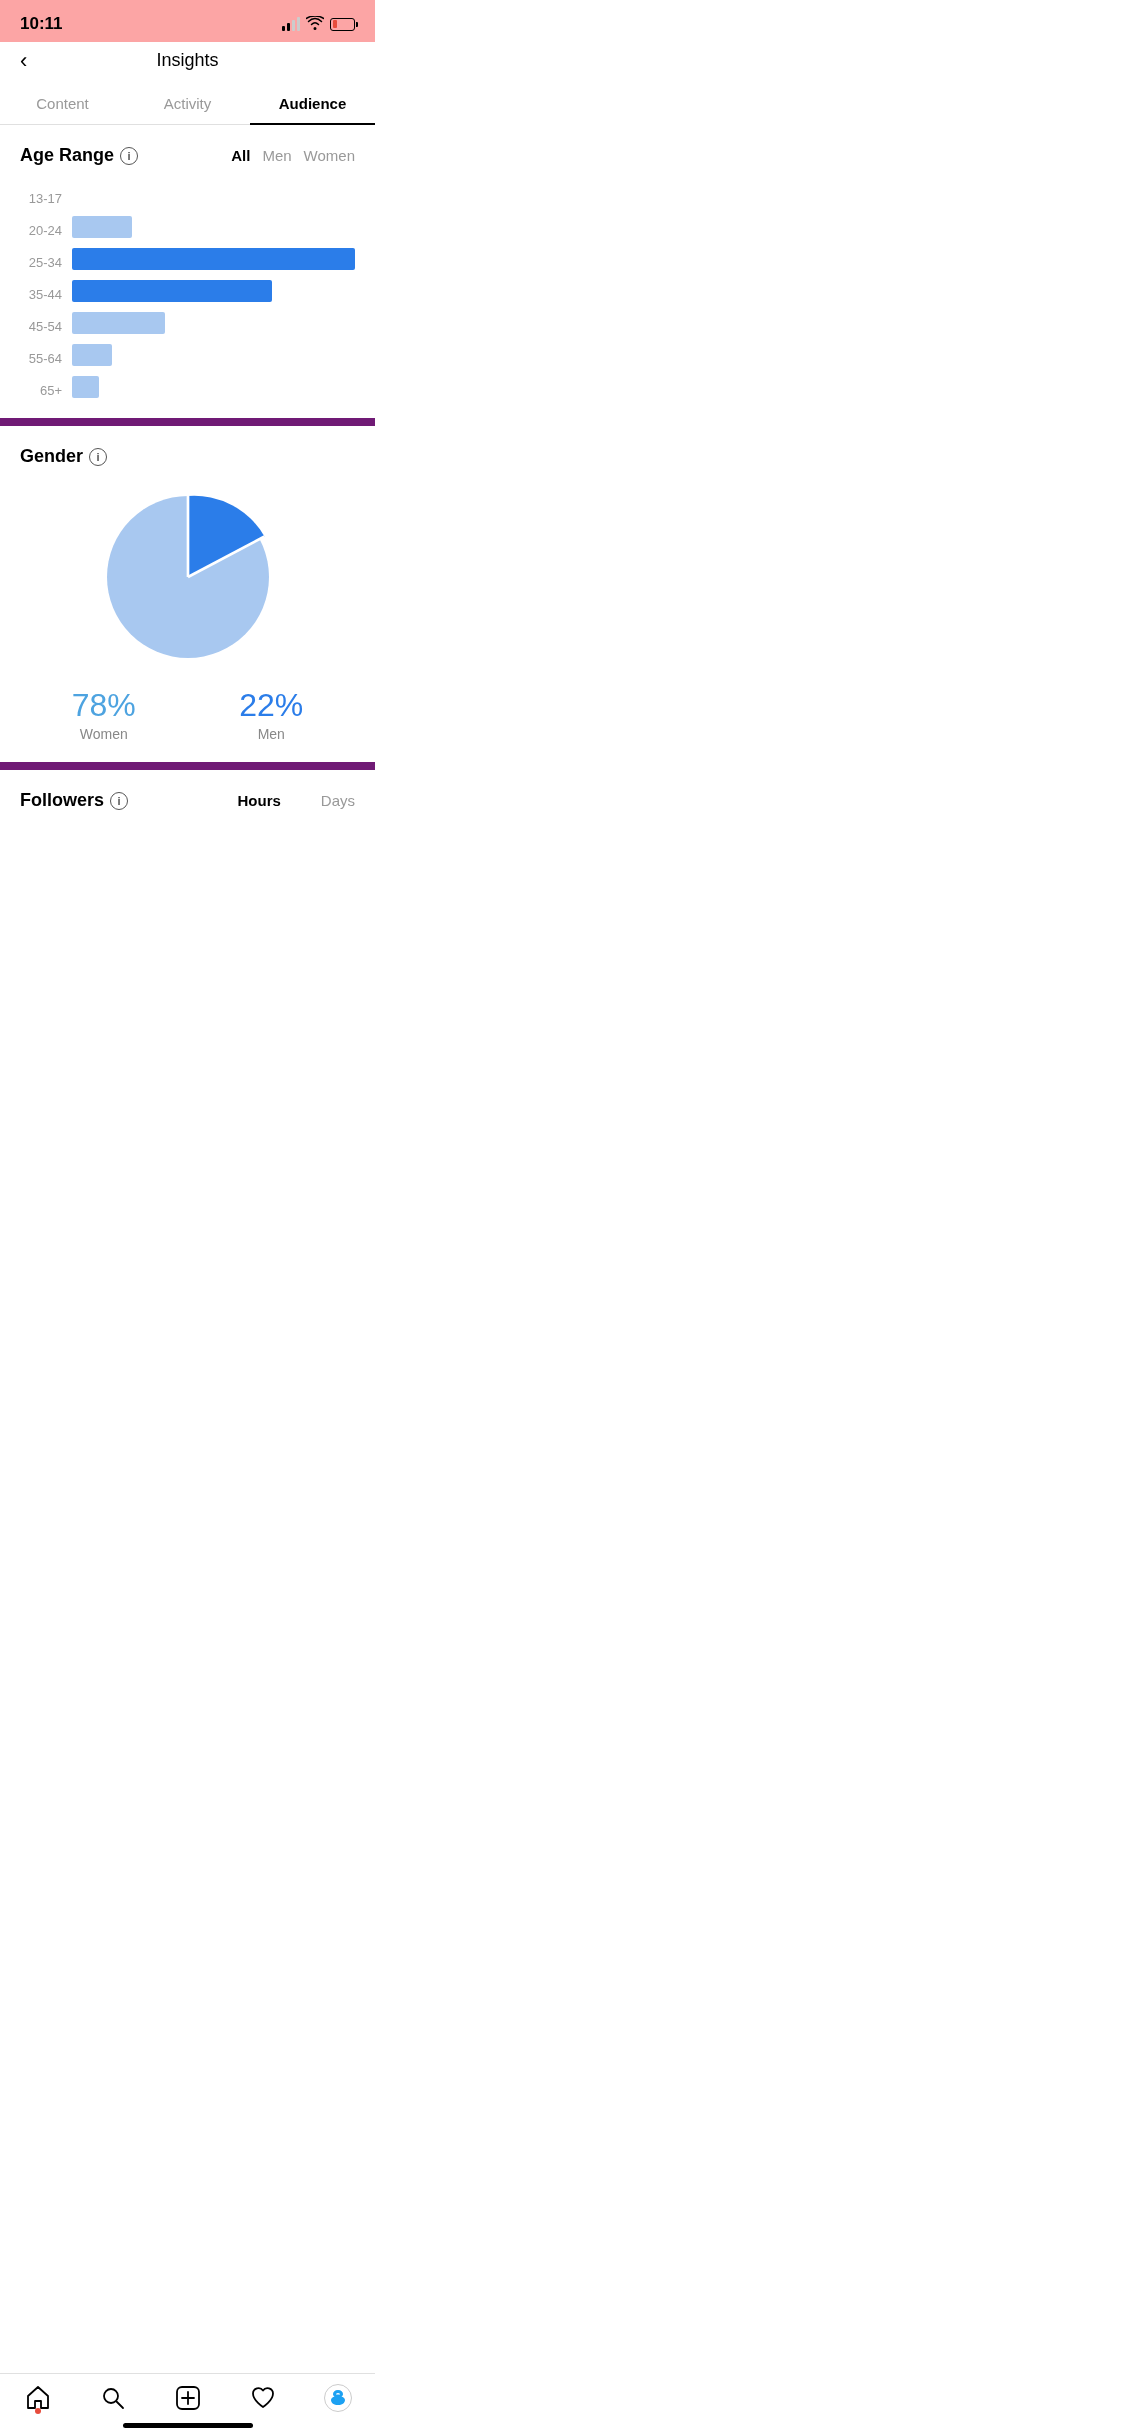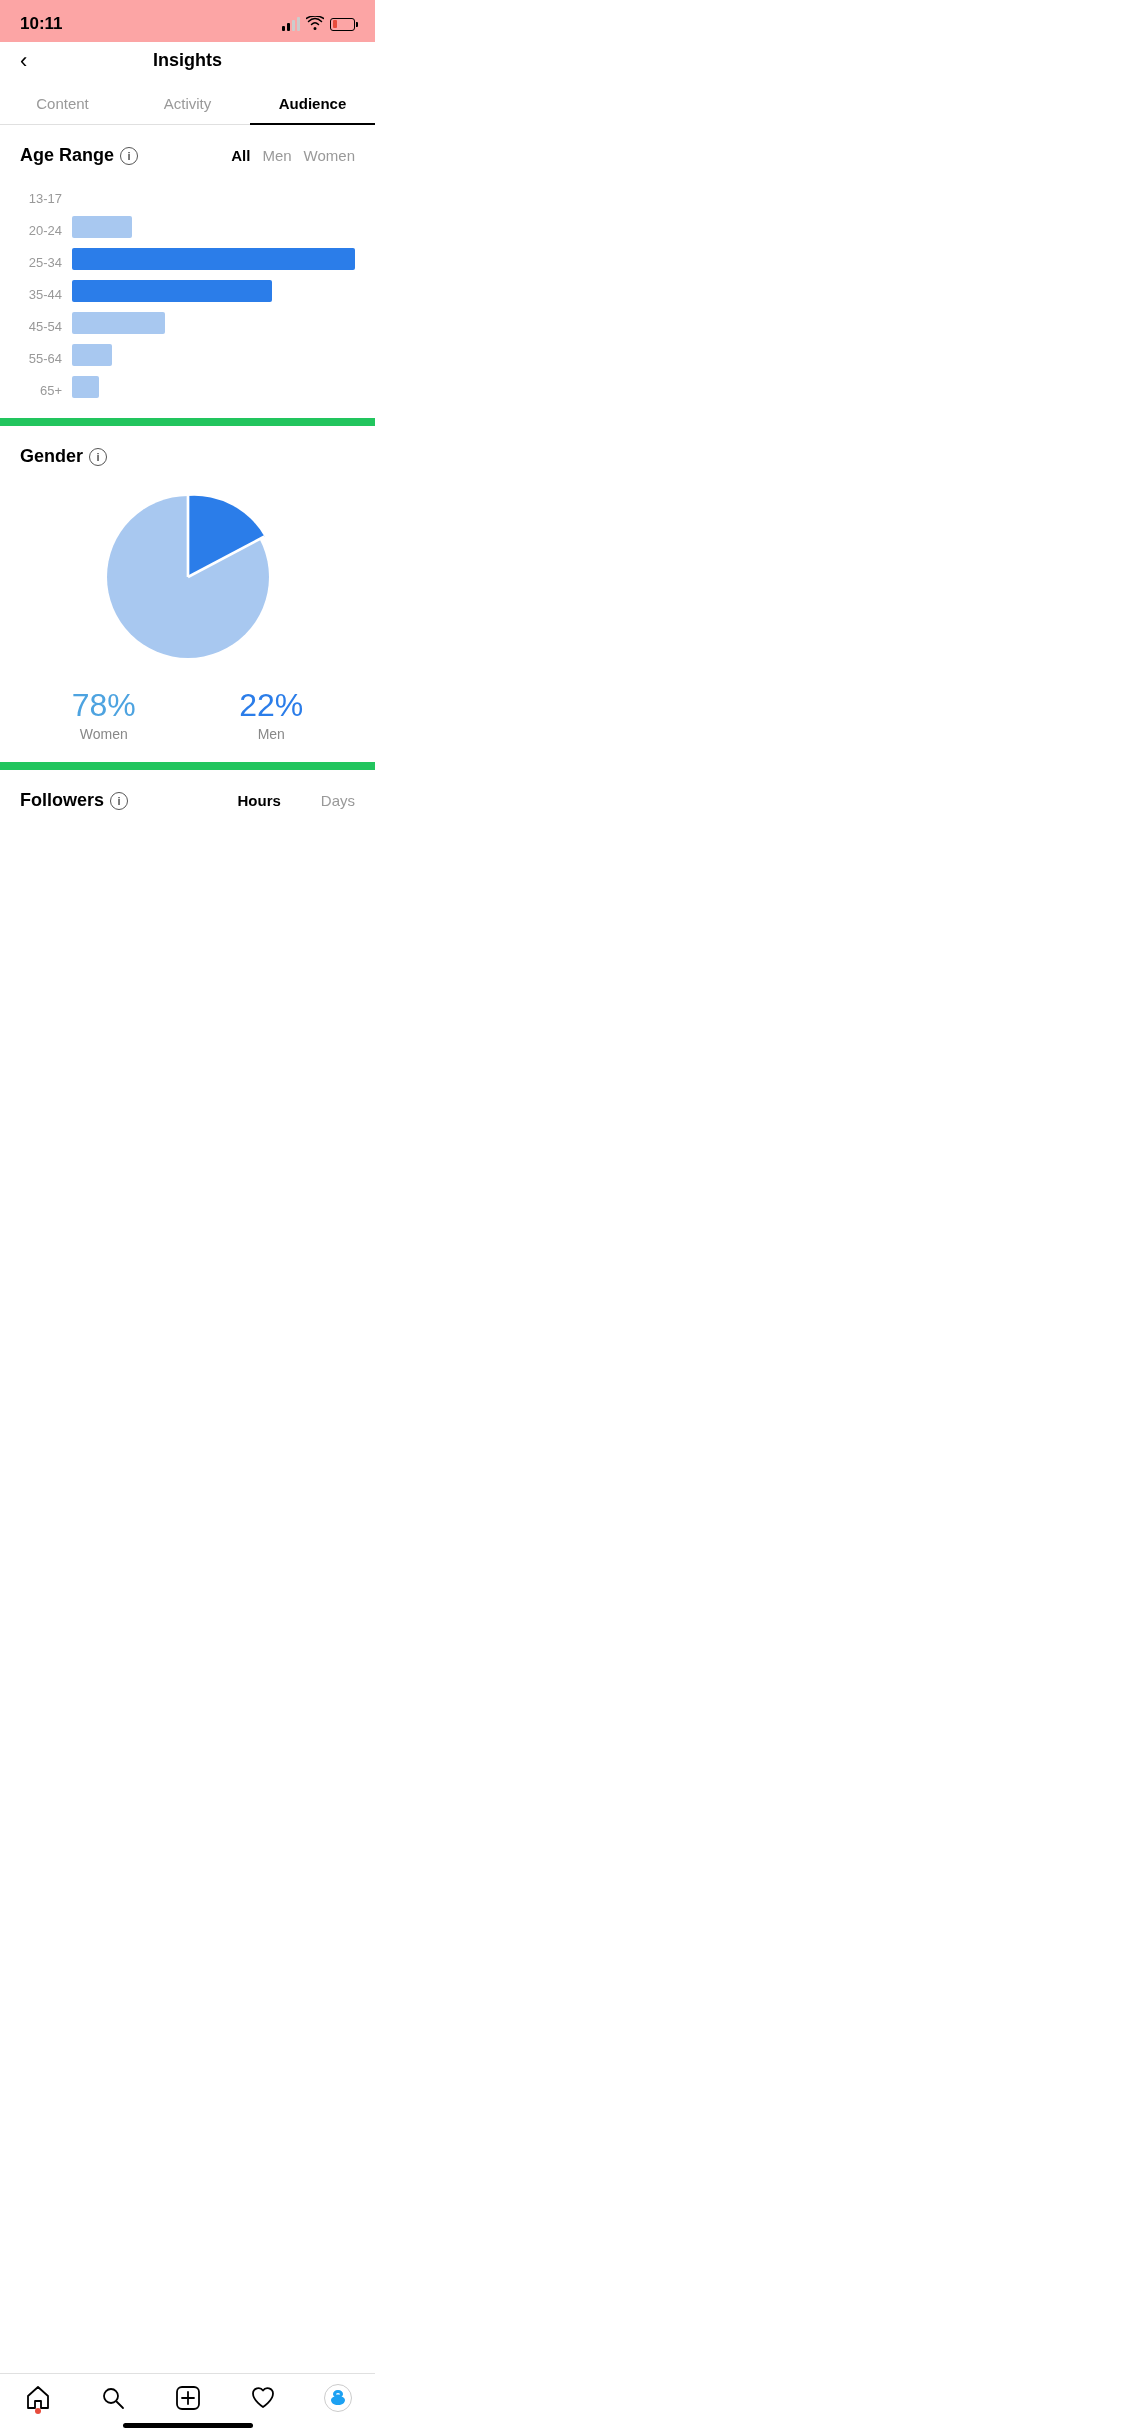--- a/index.html
+++ b/index.html
@@ -85,21 +85,21 @@
     .back-btn {
       position: absolute;
       left: 20px;
       font-size: 22px;
       color: #000;
       cursor: pointer;
       line-height: 1;
     }
     .header-title {
       font-size: 18px;
-      font-weight: 700;
+      font-weight: 400;
       color: #000;
     }
 
     
     .tabs {
       display: flex;
       border-bottom: 1px solid #e0e0e0;
       background: #fff;
     }
     .tab {
@@ -121,21 +121,21 @@
       bottom: -1px;
       left: 0;
       right: 0;
       height: 2px;
       background: #000;
     }
 
     
     .section {
       padding: 20px 20px;
-      border-bottom: 8px solid #22c55e;
+      border-bottom: 8px solid #701a75;
     }
     .section-last {
       padding: 20px 20px;
     }
 
     
     .section-header {
       display: flex;
       align-items: center;
       justify-content: space-between;

